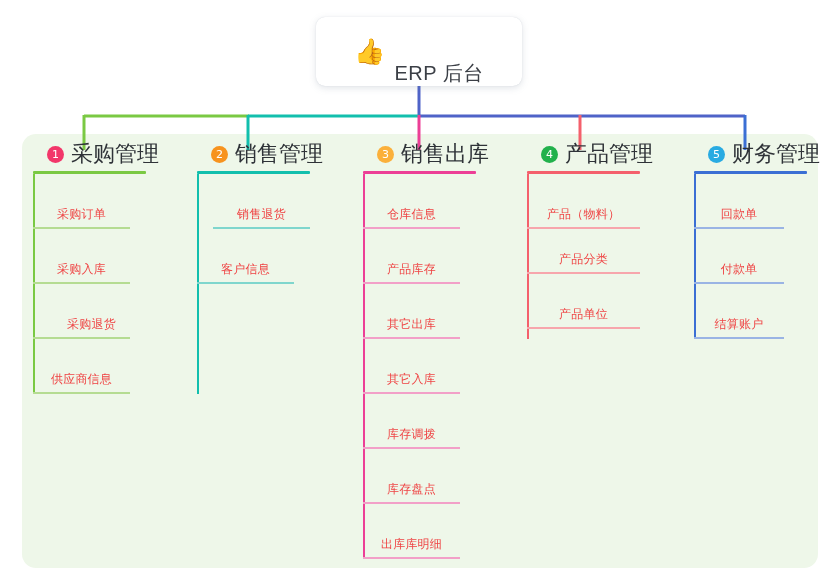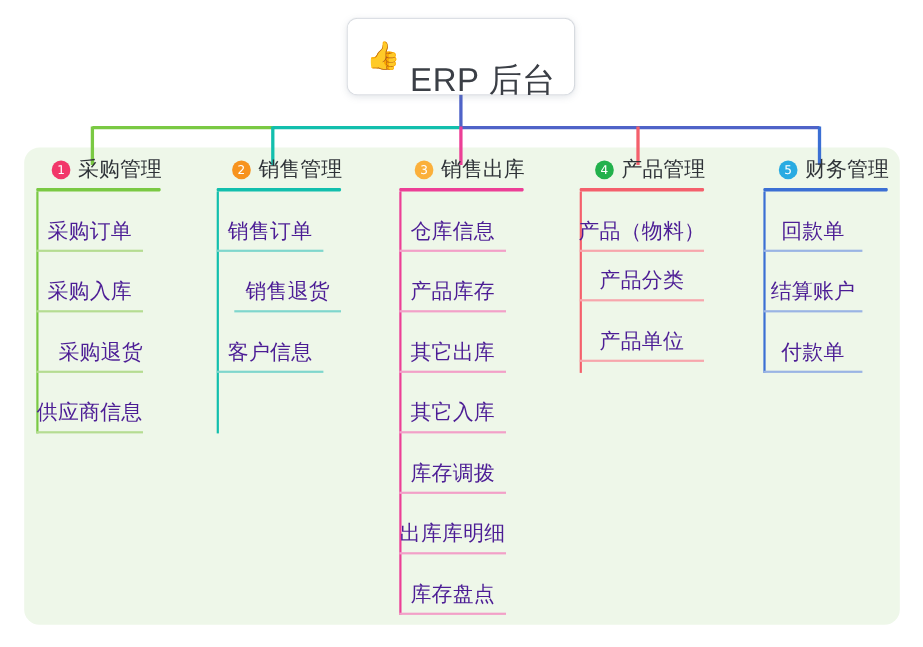--- a/index.html
+++ b/index.html
@@ -36,21 +36,21 @@
     justify-content: center;
     gap: 9px;
     z-index: 6;
   }
   .root-emoji {
     font-size: 25px;
     line-height: 1;
     display: block;
   }
   .root-title {
-    font-size: 30px;
+    font-size: 20px;
     color: #3b3f46;
     letter-spacing: 0.5px;
     white-space: nowrap;
     margin-top: 44px;
   }
 
   
   #wires {
     position: absolute;
     left: 0; top: 0;
@@ -98,21 +98,21 @@
     height: 17px;
     border-radius: 50%;
     color: #ffffff;
     font-size: 11px;
     line-height: 17px;
     text-align: center;
     flex: none;
     font-family: "DejaVu Sans", sans-serif;
   }
   .col-title {
-    font-size: 19px;
+    font-size: 22px;
     color: #2f3338;
     white-space: nowrap;
   }
   .col-rule {
     position: absolute;
     left: 0;
     bottom: 0;
     height: 3px;
     border-radius: 1px;
   }
@@ -127,22 +127,22 @@
     width: 2px;
   }
   .leaf {
     position: relative;
     display: flex;
     align-items: flex-end;
     justify-content: center;
     box-sizing: border-box;
   }
   .leaf-label {
-    font-size: 19px;
-    color: #4c1d95;
+    font-size: 12px;
+    color: #ef4444;
     white-space: nowrap;
     padding-bottom: 6px;
     letter-spacing: 0.2px;
   }
   .leaf-rule {
     position: absolute;
     left: 0;
     bottom: 0;
     height: 1.6px;
   }
@@ -202,24 +202,20 @@
         </div>
       </div>
       <div class="column" style="left: 197px; width: 128px;">
         <div class="col-header">
           <span class="badge" style="background: rgb(247, 147, 30);">2</span>
           <span class="col-title">销售管理</span>
           <span class="col-rule" style="background: rgb(18, 191, 173); width: 113px;"></span>
         </div>
         <div class="col-body" style="height: 220px;">
           <span class="spine" style="background: rgb(18, 191, 173); height: 220px;"></span>
-          <div class="leaf" style="height: 55px; width: 97px;">
-            <span class="leaf-label">销售订单</span>
-            <span class="leaf-rule" style="background: rgb(127, 214, 205); width: 97px;"></span>
-          </div>
           <div class="leaf" style="height: 55px; width: 97px; margin-left: 16px;">
             <span class="leaf-label">销售退货</span>
             <span class="leaf-rule" style="background: rgb(127, 214, 205); width: 97px;"></span>
           </div>
           <div class="leaf" style="height: 55px; width: 97px;">
             <span class="leaf-label">客户信息</span>
             <span class="leaf-rule" style="background: rgb(127, 214, 205); width: 97px;"></span>
           </div>
         </div>
       </div>
@@ -245,25 +241,25 @@
           </div>
           <div class="leaf" style="height: 55px; width: 97px;">
             <span class="leaf-label">其它入库</span>
             <span class="leaf-rule" style="background: rgb(242, 160, 200); width: 97px;"></span>
           </div>
           <div class="leaf" style="height: 55px; width: 97px;">
             <span class="leaf-label">库存调拨</span>
             <span class="leaf-rule" style="background: rgb(242, 160, 200); width: 97px;"></span>
           </div>
           <div class="leaf" style="height: 55px; width: 97px;">
+            <span class="leaf-label">库存盘点</span>
+            <span class="leaf-rule" style="background: rgb(242, 160, 200); width: 97px;"></span>
+          </div>
+          <div class="leaf" style="height: 55px; width: 97px;">
             <span class="leaf-label">出库库明细</span>
-            <span class="leaf-rule" style="background: rgb(242, 160, 200); width: 97px;"></span>
-          </div>
-          <div class="leaf" style="height: 55px; width: 97px;">
-            <span class="leaf-label">库存盘点</span>
             <span class="leaf-rule" style="background: rgb(242, 160, 200); width: 97px;"></span>
           </div>
         </div>
       </div>
       <div class="column" style="left: 527px; width: 138px;">
         <div class="col-header">
           <span class="badge" style="background: rgb(34, 177, 76);">4</span>
           <span class="col-title">产品管理</span>
           <span class="col-rule" style="background: rgb(244, 96, 108); width: 113px;"></span>
         </div>
@@ -289,24 +285,24 @@
           <span class="col-title">财务管理</span>
           <span class="col-rule" style="background: rgb(59, 111, 212); width: 113px;"></span>
         </div>
         <div class="col-body" style="height: 165px;">
           <span class="spine" style="background: rgb(59, 111, 212); height: 165px;"></span>
           <div class="leaf" style="height: 55px; width: 90px; justify-content: center;">
             <span class="leaf-label">回款单</span>
             <span class="leaf-rule" style="background: rgb(154, 180, 228); width: 90px;"></span>
           </div>
           <div class="leaf" style="height: 55px; width: 90px;">
+            <span class="leaf-label">付款单</span>
+            <span class="leaf-rule" style="background: rgb(154, 180, 228); width: 90px;"></span>
+          </div>
+          <div class="leaf" style="height: 55px; width: 90px;">
             <span class="leaf-label">结算账户</span>
             <span class="leaf-rule" style="background: rgb(154, 180, 228); width: 90px;"></span>
           </div>
-          <div class="leaf" style="height: 55px; width: 90px;">
-            <span class="leaf-label">付款单</span>
-            <span class="leaf-rule" style="background: rgb(154, 180, 228); width: 90px;"></span>
-          </div>
         </div>
       </div>
     </div>
 
 </div>
 
 </body></html>

